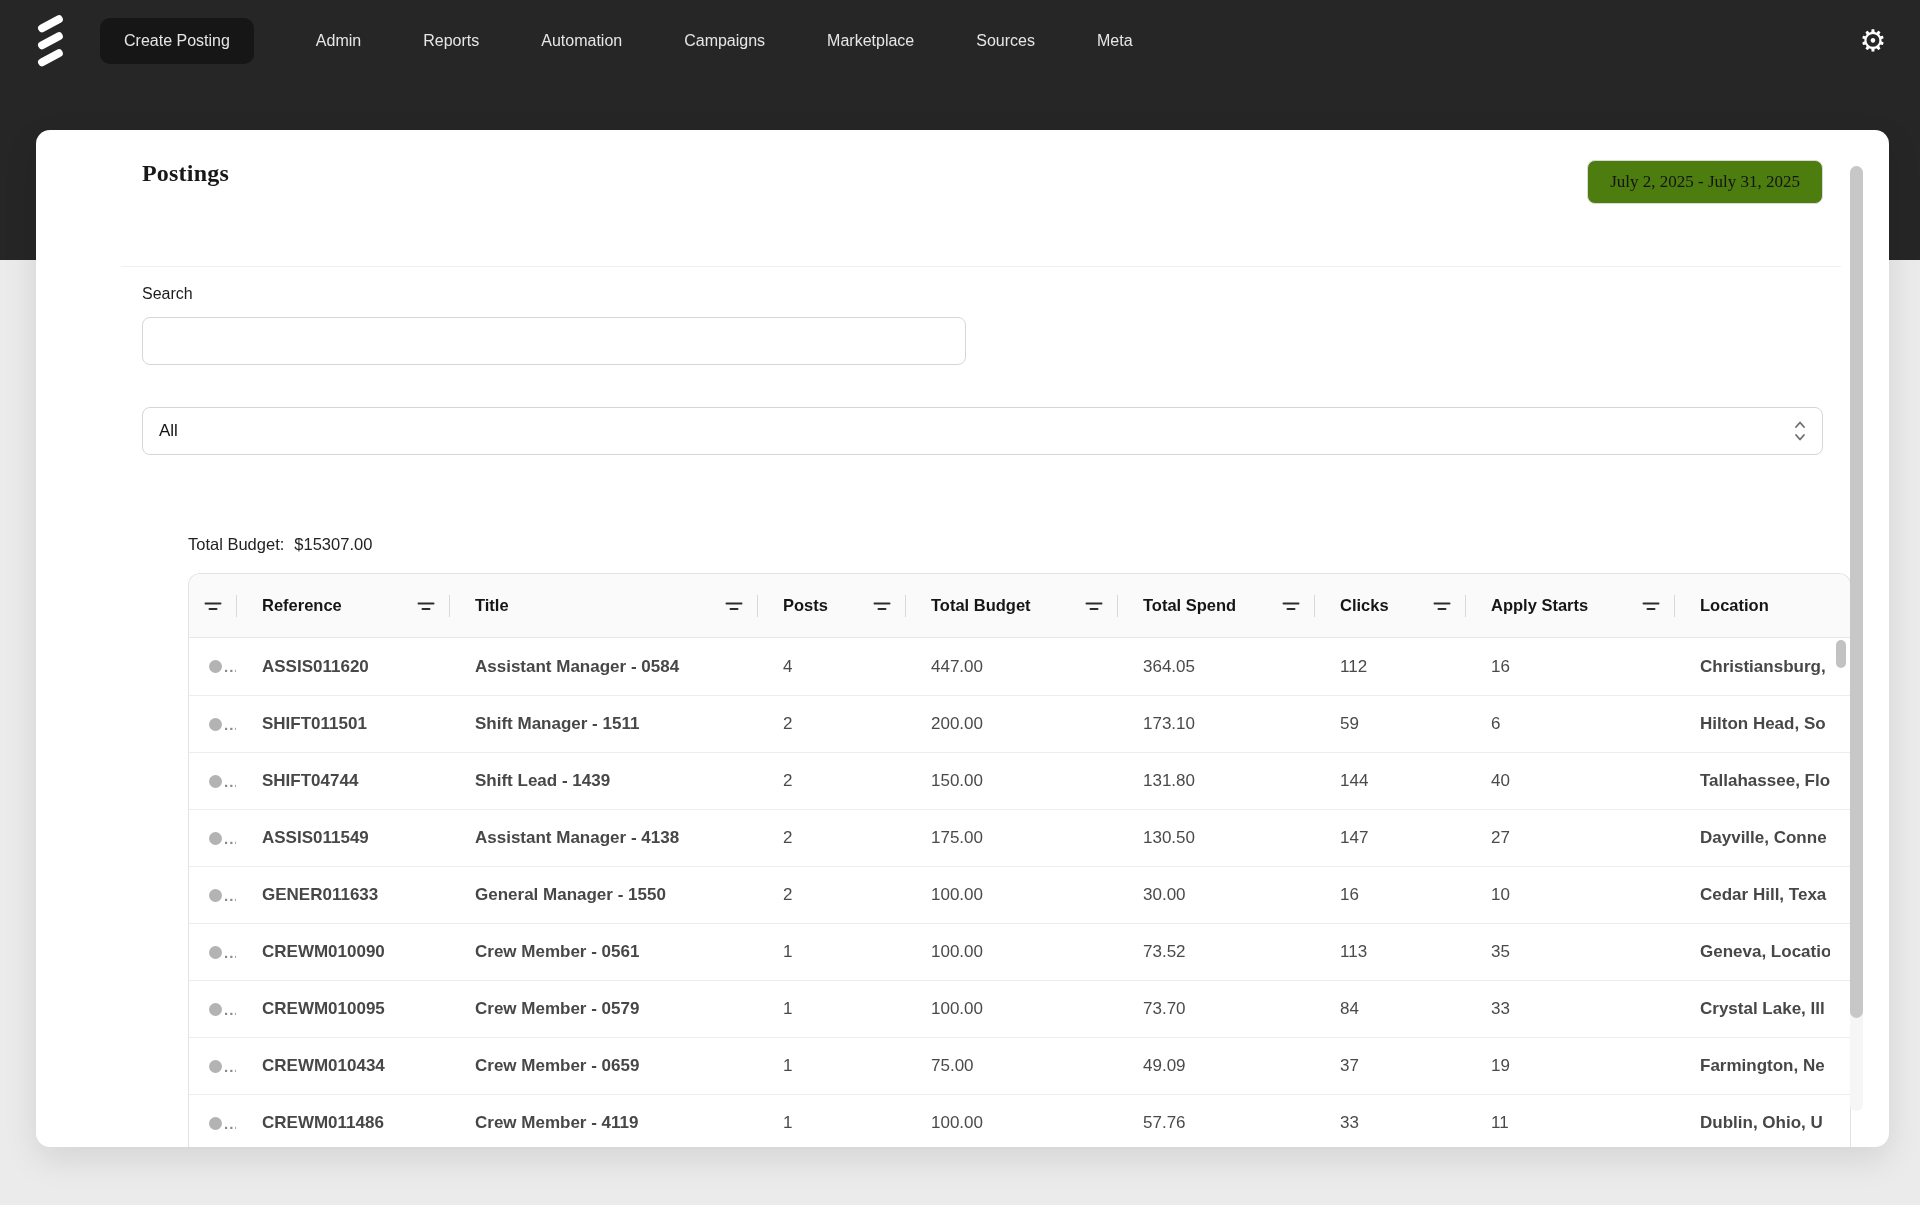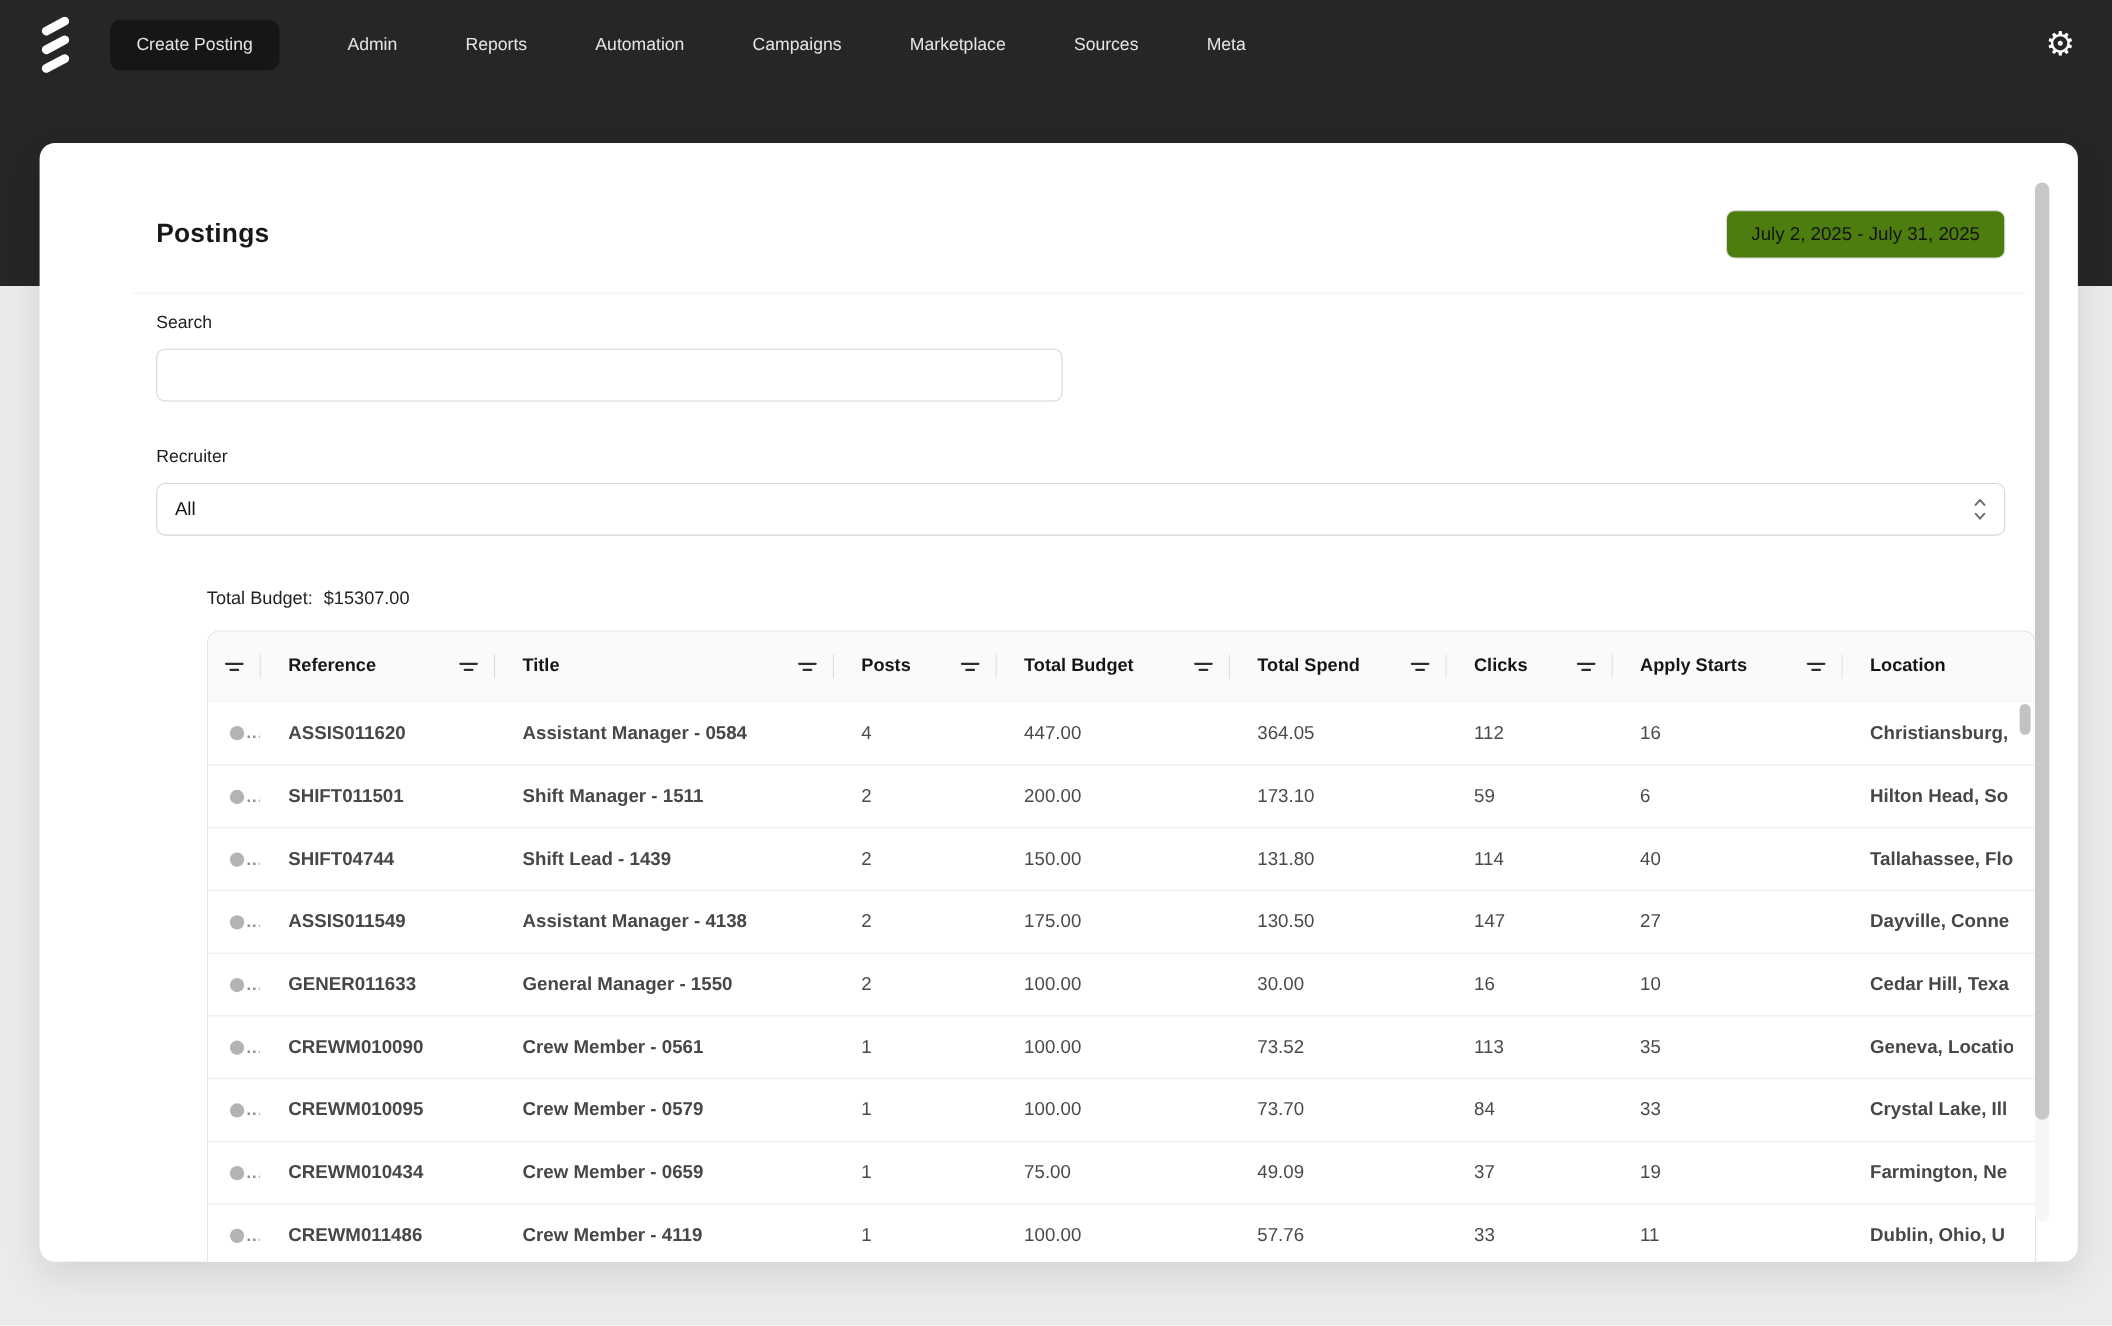--- a/index.html
+++ b/index.html
@@ -23,22 +23,23 @@
   .gear { margin-right:30px; margin-left:auto; width:34px; height:34px; display:flex; align-items:center; justify-content:center; color:#ffffff; font-size:30px; line-height:1; cursor:pointer; }
 
   
   .card {
     position:absolute; left:36px; top:130px; width:1853px; height:1017px;
     background:#ffffff; border-radius:14px; overflow:hidden;
     box-shadow:0 12px 34px rgba(0,0,0,.10);
   }
   .card-head {
     position:absolute; left:0; top:0; width:100%; height:136px;
-    display:flex; align-items:center; justify-content:space-between;
+    display:flex; align-items:flex-start; justify-content:space-between;
     padding:30px 66px 0 106px;
+    font-family:Liberation Serif, serif;
   }
   .page-title { font-size:24px; font-weight:700; color:#181818; letter-spacing:.2px; }
   .date-btn {
     border:1px solid #d9d9d9; background:#4d7c0f; border-radius:8px;
     padding:11px 22px; font-size:17px; color:#141414; cursor:pointer; white-space:nowrap;
     font-family:inherit;
   }
   .head-divider { position:absolute; left:85px; right:48px; top:136px; height:1px; background:#f0f0f0; }
 
   
@@ -155,21 +156,20 @@
     <button class="date-btn">July 2, 2025 - July 31, 2025</button>
   </div>
   <div class="head-divider"></div>
 
   <div class="filters">
     <div class="fgroup search">
       <div class="flabel">Search</div>
       <input class="text-input" type="text" value="" style="">
     </div>
     <div class="fgroup recruiter">
-      <div class="flabel">Recruiter</div>
       <div class="select-wrap">
         <div class="select-box">All</div>
         <span class="select-chevrons">
           <svg width="14" height="24" viewBox="0 0 14 24" fill="none" stroke="#6d6d6d" stroke-width="1.8" stroke-linecap="round" stroke-linejoin="round">
             <path d="M3 8 L7 3.5 L11 8"></path>
             <path d="M3 16 L7 20.5 L11 16"></path>
           </svg>
         </span>
       </div>
     </div>
@@ -290,21 +290,21 @@
         <div class="trow">
           <div class="cell col-status">
             <span class="status-dot"></span>
             <span class="status-ellipsis">...</span>
           </div>
           <div class="cell col-reference">SHIFT04744</div>
           <div class="cell col-title">Shift Lead - 1439</div>
           <div class="cell col-posts">2</div>
           <div class="cell col-total_budget">150.00</div>
           <div class="cell col-total_spend">131.80</div>
-          <div class="cell col-clicks">114</div>
+          <div class="cell col-clicks">144</div>
           <div class="cell col-apply_starts">40</div>
           <div class="cell col-location">Tallahassee, Flo</div>
         </div>
         <div class="trow">
           <div class="cell col-status">
             <span class="status-dot"></span>
             <span class="status-ellipsis">...</span>
           </div>
           <div class="cell col-reference">ASSIS011549</div>
           <div class="cell col-title">Assistant Manager - 4138</div>

